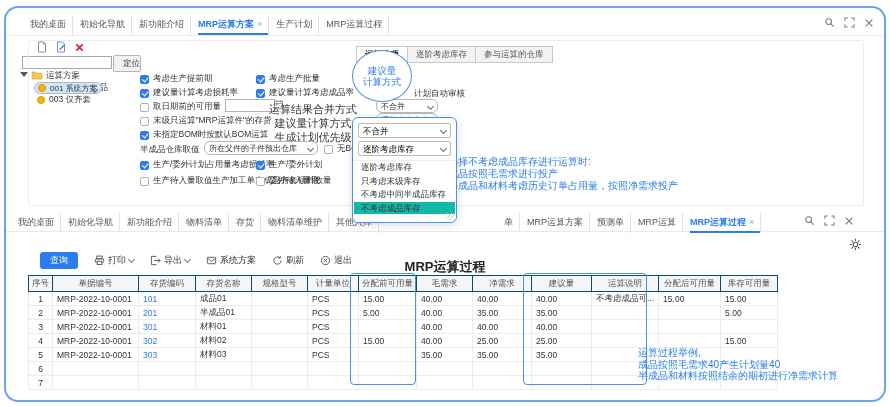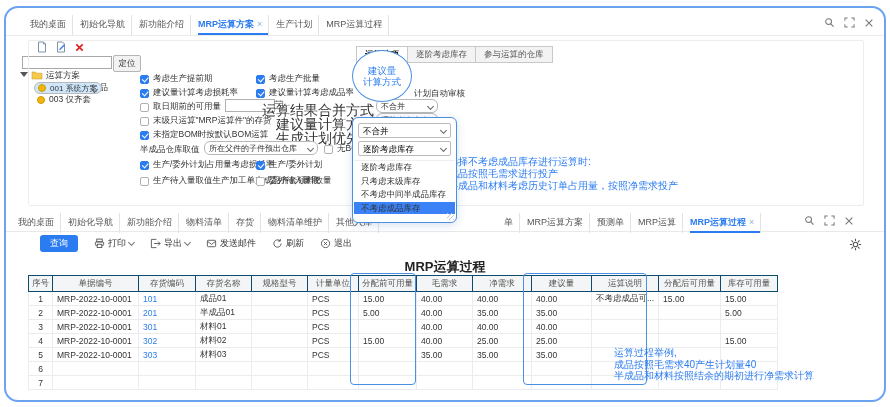--- a/index.html
+++ b/index.html
@@ -13,53 +13,53 @@
   .tab{font-size:9px;color:#555;padding-right:6px;border-right:1px solid #e3e3e3;margin-right:7px;line-height:19px;height:20px;position:relative}
   .tab.active{color:#2b7cf0;font-weight:bold;box-shadow:inset 0 -2px 0 #2b7cf0}
   .tab.pushed{margin-left:118px}
   .tabx{color:#8fb0d8;margin-left:3px;font-size:9px;font-weight:normal}
   .winctl{position:absolute;display:flex;gap:9px;align-items:center}
   .winctl.c1{top:9px;right:10px}
   .winctl.c2{top:207px;right:30px}
   .ic{display:block}
   .tb1{position:absolute;left:30px;top:33px;display:flex;gap:7px;align-items:center}
   .loc-in{position:absolute;left:16px;top:48px;width:84px;height:11px;border:1px solid #a8a8a8;font-size:8px;padding:0 2px;font-family:inherit}
-  .loc-btn{position:absolute;left:107px;top:47px;width:26px;height:15px;background:#f2f2f2;border:1px solid #b5b5b5;font-size:8.5px;text-align:center;line-height:14px;border-radius:2px;color:#333}
+  .loc-btn{position:absolute;left:107px;top:47px;width:26px;height:15px;background:#f2f2f2;border:1px solid #b5b5b5;font-size:8.5px;text-align:right;line-height:14px;border-radius:2px;color:#333}
   .tree{position:absolute;left:14px;top:62px;width:120px;font-size:8.5px;color:#333}
   .tree-root{display:flex;gap:3px;height:12px;white-space:nowrap}
   .tw{width:0;height:0;border-left:4px solid transparent;border-right:4px solid transparent;border-top:5px solid #555;margin-top:2px}
   .tree-items .ti{display:flex;align-items:center;gap:4px;height:12px;margin-left:14px;padding:0 3px;white-space:nowrap}
   .ti.sel{background:#cfe6fb}
   .dot{width:6px;height:6px;border-radius:50%;background:#f2b50c;border:1px solid #cf9a08;flex:none}
   .subtabs{position:absolute;left:350px;top:38px;display:flex;font-size:8.5px}
   .stab{border:1px solid #c8c8c8;border-left:none;background:#f3f3f3;color:#555;padding:0 8px;line-height:15px;height:15px;white-space:nowrap}
   .stab:first-child{border-left:1px solid #c8c8c8}
   .stab.active{background:#fff;color:#222;font-weight:bold}
   .cbox{position:absolute;left:22px;top:32px;width:834px;height:164px;border:1px solid #ededee;border-radius:2px;pointer-events:none}
   .opt{position:absolute;display:flex;align-items:center;gap:4px;font-size:8.5px;color:#333;white-space:nowrap}
   .cb{width:9px;height:9px;border:1px solid #b0b0b0;border-radius:2px;background:#fff;flex:none;box-sizing:border-box}
   .cb.on{background:#2b7cf0;border-color:#2b7cf0}
   .cb.on::after{content:"";display:block;width:5px;height:2.5px;border-left:1.5px solid #fff;border-bottom:1.5px solid #fff;transform:rotate(-48deg);margin:1.5px 0 0 1px}
   .date-in{position:absolute;left:219px;top:91px;width:44px;height:11px;border:1px solid #b0b0b0;font-size:8px;font-family:inherit;padding:0 2px}
-  .flabel{position:absolute;width:122px;text-align:right;font-size:14px;color:#333;white-space:nowrap}
+  .flabel{position:absolute;width:122px;text-align:center;font-size:11px;color:#333;white-space:nowrap}
   .sel{position:absolute;height:14px;border:1px solid #b8b8b8;border-radius:6px;background:#fff;font-size:8px;line-height:13px;padding:0 12px 0 4px;color:#333;box-sizing:border-box;white-space:nowrap;overflow:hidden}
   .sel::after{content:"";position:absolute;right:4px;top:4px;width:4px;height:4px;border-right:1.2px solid #666;border-bottom:1.2px solid #666;transform:rotate(45deg)}
   .plain{position:absolute;font-size:8.5px;color:#333;white-space:nowrap}
   .circ{position:absolute;left:346px;top:42px;width:58px;height:50px;border:1.5px solid #4a90e2;border-radius:50%;background:#fff;z-index:40;display:flex;flex-direction:column;align-items:center;justify-content:center;color:#2b7cf0;font-size:9.5px;line-height:11.5px}
   .note{position:absolute;color:#2b7cf0;font-size:10px;line-height:12px;z-index:6;white-space:nowrap}
   .note.n1{left:442px;top:148px}
-  .note.n2{left:608px;top:339px;line-height:11.5px}
+  .note.n2{left:632px;top:339px;line-height:11.5px}
   .callout{position:absolute;left:346px;top:109px;width:105px;height:106px;background:#fff;border:1.5px solid #4a90e2;border-radius:6px;z-index:50;box-shadow:0 2px 10px rgba(30,80,160,.18);box-sizing:border-box}
   .co-sel{position:absolute;left:5px;right:5px;height:15px;border:1px solid #bbb;border-radius:2px;font-size:8.5px;line-height:14px;padding:0 12px 0 4px;background:#fff;box-sizing:border-box;white-space:nowrap;overflow:hidden}
   .co-sel::after{content:"";position:absolute;right:4px;top:4px;width:4px;height:4px;border-right:1.2px solid #666;border-bottom:1.2px solid #666;transform:rotate(45deg)}
   .co-list{position:absolute;left:1px;right:1px;top:42px;bottom:8px;border-top:1px solid #eee;overflow:hidden}
   .co-item{height:13.5px;line-height:13.5px;font-size:8.5px;padding:0 7px;color:#333;white-space:nowrap;overflow:hidden}
-  .co-item.hl{background:#3b82f6}
+  .co-item.hl{background:#14b8a6}
   .co-grip{position:absolute;right:2px;bottom:2px;width:7px;height:7px;background:repeating-linear-gradient(-45deg,#b9c4d8 0 1px,transparent 1px 3px)}
-  .tb2{position:absolute;left:34px;top:227px;display:flex;align-items:center;gap:16px;font-size:9px;color:#333}
+  .tb2{position:absolute;left:34px;top:244px;display:flex;align-items:center;gap:16px;font-size:9px;color:#333}
   .qbtn{background:#2b7cf0;color:#fff;border-radius:3px;width:38px;height:17px;text-align:center;line-height:17px;font-size:9px}
   .titem{display:flex;align-items:center;gap:3px}
   .chev{width:4px;height:4px;border-right:1.1px solid #777;border-bottom:1.1px solid #777;transform:rotate(45deg);margin-top:-2px}
   .gearbox{position:absolute;right:22px;top:230px}
   .gtitle{position:absolute;left:0;right:0;top:250px;text-align:center;font-size:13px;font-weight:bold;color:#222}
   table.grid{position:absolute;left:22px;top:267px;border-collapse:collapse;table-layout:fixed;background:#fff}
   .grid th{background:#f4f5f6;border:1px solid #0c4a6e;font-size:8.5px;font-weight:normal;color:#555;height:15px;padding:0 3px;white-space:nowrap;overflow:hidden}
   .grid td{border:1px solid #ebecee;font-size:8.5px;color:#333;height:13px;padding:0 4px;white-space:nowrap;overflow:hidden}
   .grid td.c{text-align:center}
   .grid td.r{}
@@ -305,21 +305,21 @@
           <path d="M7 1.5H1.5v9H7M4.5 6H11M8.8 3.8L11 6l-2.2 2.2"></path>
         </svg>
       <span>导出</span>
         <span class="chev"></span>
     </div>
     <div class="titem">
       <svg class="ic" width="11" height="11" viewBox="0 0 12 12" fill="none" stroke="#555">
           <rect x="1.5" y="2.5" width="9" height="7" rx="1"></rect>
           <path d="M1.5 3.5L6 7l4.5-3.5"></path>
         </svg>
-      <span>发送邮件</span>
+      <span>系统方案</span>
     </div>
     <div class="titem">
       <svg class="ic" width="11" height="11" viewBox="0 0 12 12" fill="none" stroke="#555">
           <path d="M10 6a4 4 0 1 1-1.2-2.85"></path>
           <path d="M9 1v2.4H6.6"></path>
         </svg>
       <span>刷新</span>
     </div>
     <div class="titem">
       <svg class="ic" width="11" height="11" viewBox="0 0 12 12" fill="none" stroke="#555">

